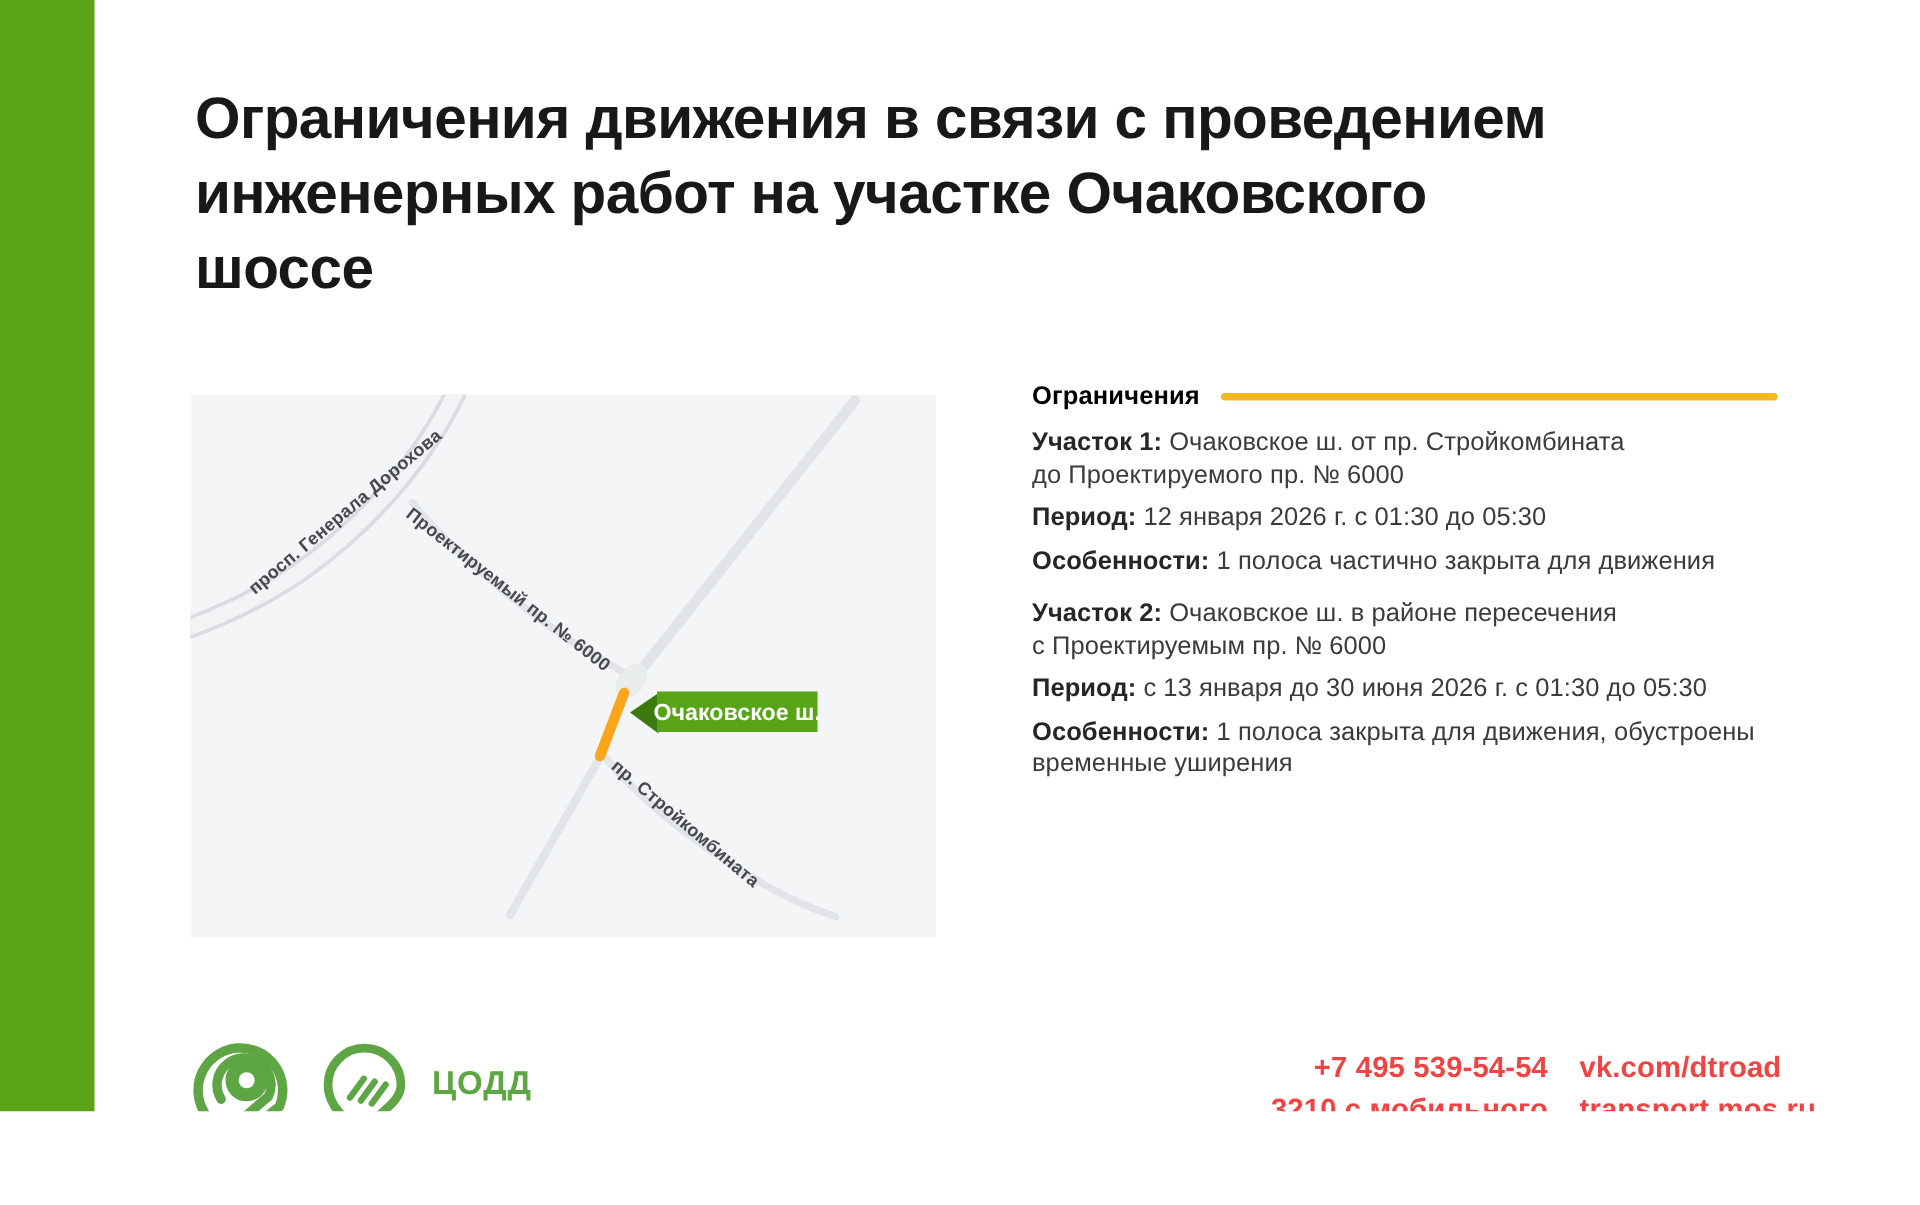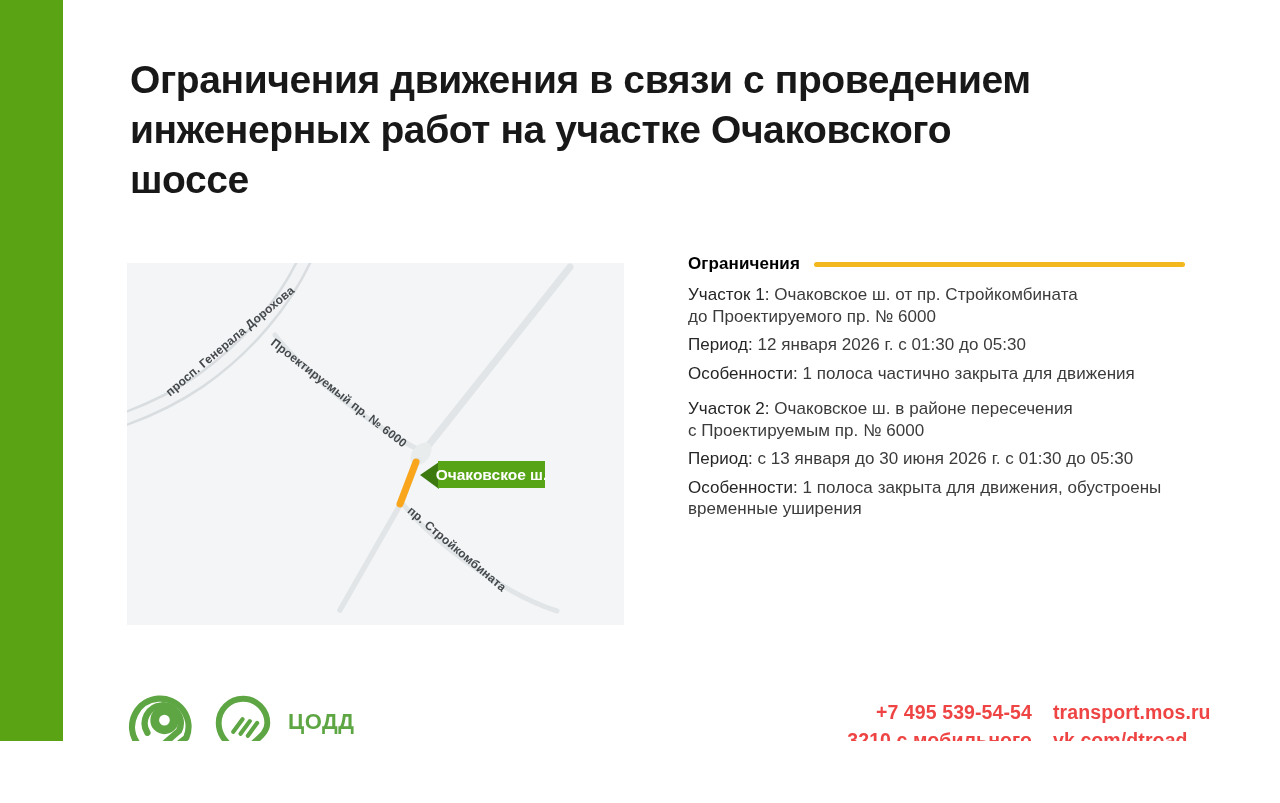--- a/index.html
+++ b/index.html
@@ -22,21 +22,21 @@
     font-family:"Liberation Sans",sans-serif;font-size:15.5px;font-weight:700;fill:#ffffff;
   }
   .panel{position:absolute;left:688px;top:254px;width:497px;}
   .panel-head{display:flex;align-items:center;gap:14px;margin:0 0 10px 0;}
   .panel-head h2{margin:0;font-size:17px;font-weight:700;color:#000000;letter-spacing:0.1px;}
   .rule{flex:1;height:5px;border-radius:2.5px;background:#f3b81e;}
   .para{
     margin:0 0 7px 0;font-size:17px;line-height:21.5px;color:#3b3b3b;
     white-space:pre-line;letter-spacing:0.05px;
   }
-  .para b{color:#262626;font-weight:400;}
+  .para b{color:#262626;font-weight:700;}
   .section{margin:0;}
   .section + .section{margin-top:14px;}
   .logo{position:absolute;top:686px;}
   .logo-mt{left:127px;}
   .logo-codd{left:208px;}
   .brand-text{
     position:absolute;left:288px;top:709px;font-size:22px;font-weight:700;
     color:#5ea643;letter-spacing:0.6px;
   }
   .contacts{
@@ -123,17 +123,17 @@
     </g>
   </svg>
 
   <div class="brand-text">ЦОДД</div>
 
   <div class="contacts phones">
     <div>+7 495 539-54-54</div>
     <div>3210 с мобильного</div>
   </div>
   <div class="contacts links">
+    <div>vk.com/dtroad</div>
     <div>transport.mos.ru</div>
-    <div>vk.com/dtroad</div>
   </div>
 
 </div>
 
 </body></html>

